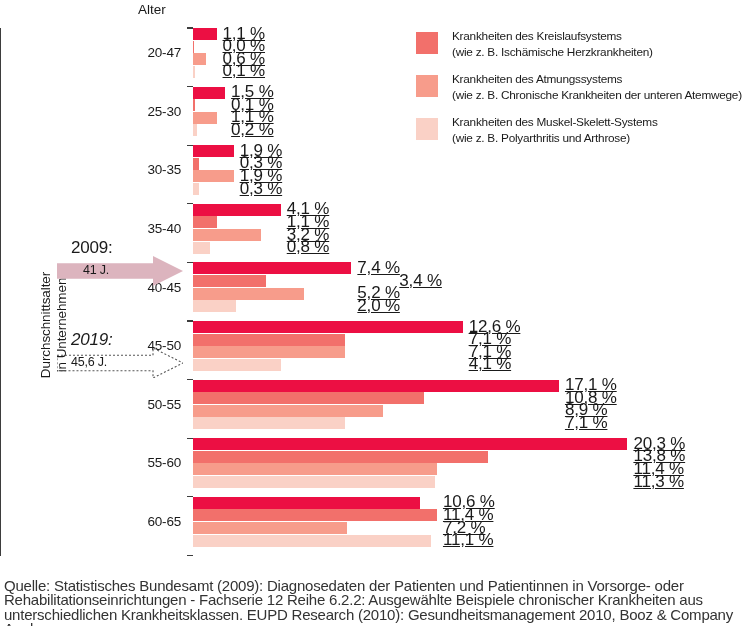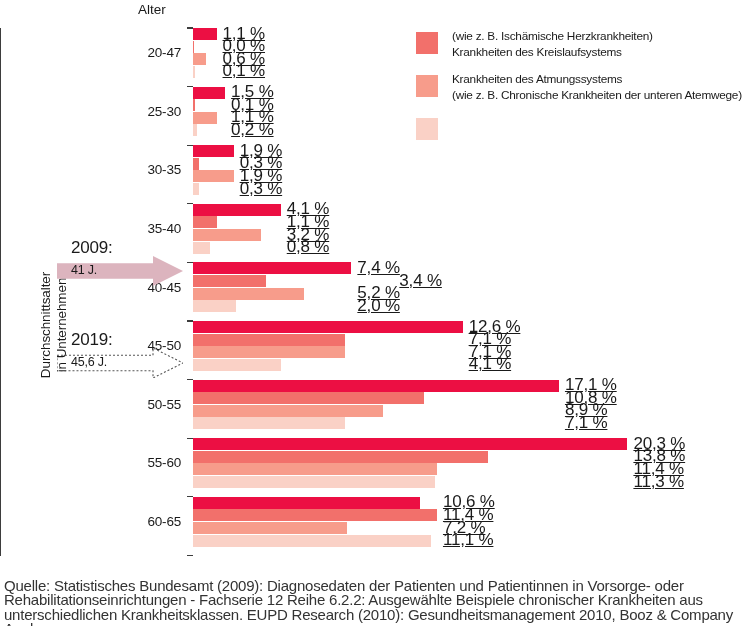--- a/index.html
+++ b/index.html
@@ -157,33 +157,37 @@
   <div id="alter-label">Alter</div>
 
   <div id="axis-line"></div>
 
   <div id="plot"></div>
 
   <div id="legend">
       <div class="legend-row">
         <div class="legend-swatch" style="background: rgb(242, 112, 107);"></div>
         <div class="legend-text">
+          <div>Krankheiten des Kreislaufsystems</div>
           <div>(wie z. B. Ischämische Herzkrankheiten)</div>
-          <div>Krankheiten des Kreislaufsystems</div>
         </div>
       </div>
       <div class="legend-row">
         <div class="legend-swatch" style="background: rgb(247, 156, 139);"></div>
         <div class="legend-text">
           <div>Krankheiten des Atmungssystems</div>
           <div>(wie z. B. Chronische Krankheiten der unteren Atemwege)</div>
         </div>
       </div>
       <div class="legend-row">
         <div class="legend-swatch" style="background: rgb(250, 209, 198);"></div>
+        <div class="legend-text">
+          <div>Krankheiten des Muskel-Skelett-Systems</div>
+          <div>(wie z. B. Polyarthritis und Arthrose)</div>
+        </div>
       </div>
     </div>
 
   <div id="footer">Quelle: Statistisches Bundesamt (2009): Diagnosedaten der Patienten und Patientinnen in Vorsorge- oder Rehabilitationseinrichtungen - Fachserie 12 Reihe 6.2.2: Ausgewählte Beispiele chronischer Krankheiten aus unterschiedlichen Krankheitsklassen. EUPD Research (2010): Gesundheitsmanagement 2010, Booz &amp; Company Analyse</div>
 
 <div class="axis-tick" style="top: 27.3px;"></div>
     <div class="group-label" style="left: 121px; top: 45.2px;">20-47</div>
     <div class="bar" style="left: 193px; top: 28px; width: 23.54px; background: rgb(236, 15, 67);"></div>
     <div class="bar" style="left: 193px; top: 40.6px; width: 0.8px; background: rgb(242, 112, 107);"></div>
     <div class="bar" style="left: 193px; top: 53.2px; width: 12.84px; background: rgb(247, 156, 139);"></div>
@@ -271,22 +275,22 @@
     <div class="value-label" style="left: 442.96px; top: 496.3px;">10,6 %</div>
     <div class="value-label" style="left: 442.96px; top: 508.9px;">11,4 %</div>
     <div class="value-label" style="left: 442.96px; top: 521.5px;">7,2 %</div>
     <div class="value-label" style="left: 442.96px; top: 534.1px;">11,1 %</div>
     <div class="axis-tick" style="top: 554.7px;"></div>
     <div class="arrow-block" style="left: 57px; top: 238px; width: 130px; height: 56px;">
       <div class="arrow-year" style="left: 14px; top: 0px;">2009:</div>
       <svg width="126" height="30" viewBox="0 0 126 30" style="position: absolute; left: 0px; top: 18px;">
         <polygon points="0,7.199999999999999 96,7.199999999999999 96,0 126,15 96,30 96,22.8 0,22.8" fill="#DCB4BE" stroke="none"></polygon>
       </svg>
-      <div class="arrow-val" style="left: 14px; top: 25px;">41 J.</div>
+      <div class="arrow-val" style="left: 26px; top: 25px;">41 J.</div>
     </div>
     <div class="arrow-block" style="left: 57px; top: 330px; width: 130px; height: 56px;">
-      <div class="arrow-year" style="left: 14px; top: 0px;">2019:</div>
+      <div class="arrow-year" style="left: 14px; top: 0px; font-style: italic;">2019:</div>
       <svg width="126" height="30" viewBox="0 0 126 30" style="position: absolute; left: 0px; top: 18px;">
         <polygon points="0,7.199999999999999 96,7.199999999999999 96,0 126,15 96,30 96,22.8 0,22.8" fill="none" stroke="#555555" stroke-width="1.1" stroke-dasharray="2,2"></polygon>
       </svg>
       <div class="arrow-val" style="left: 14px; top: 25px;">45,6 J.</div>
     </div>
   </div>
 
 </body></html>

